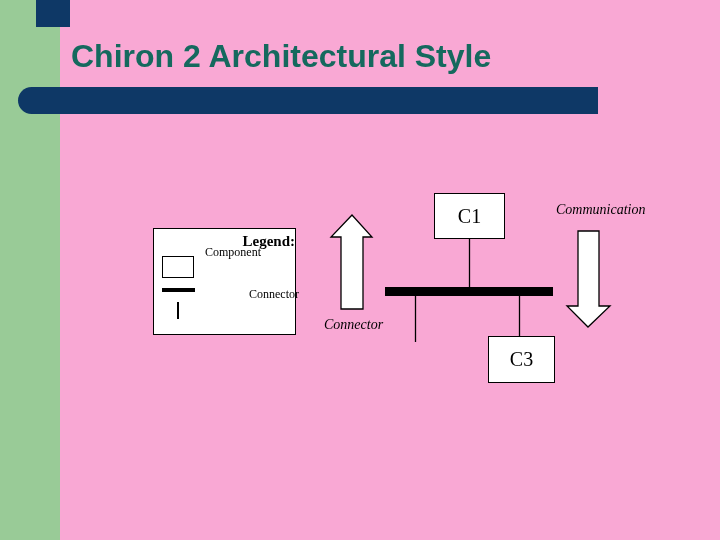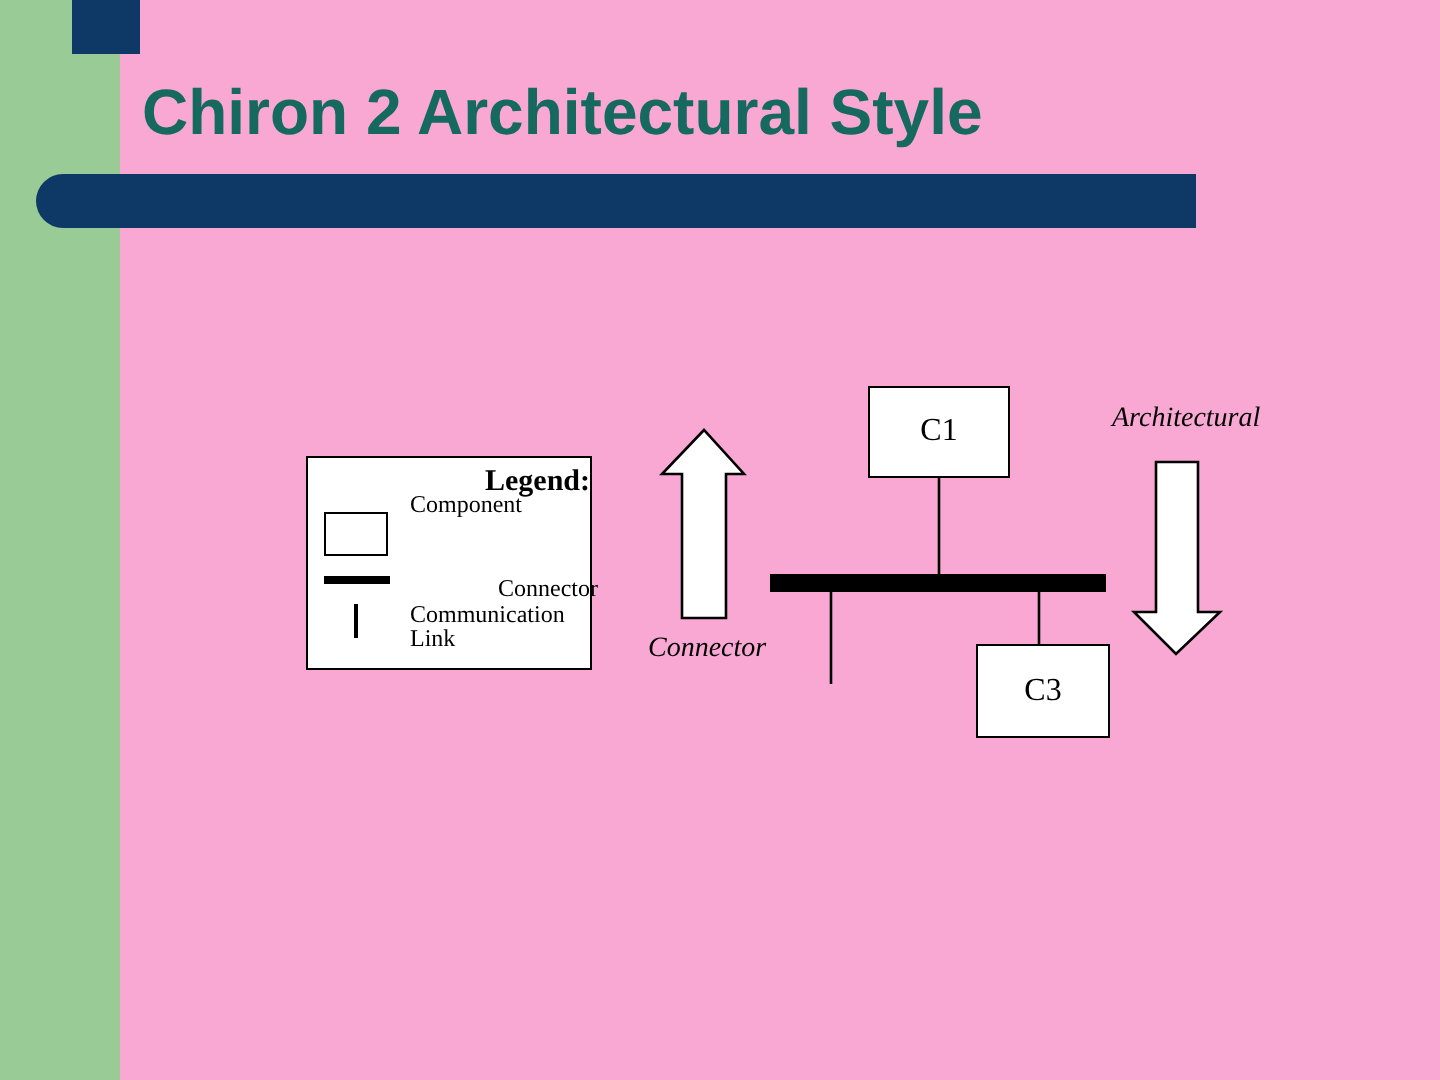--- a/index.html
+++ b/index.html
@@ -16,25 +16,25 @@
   }
   .title-rule{
     position:absolute;left:18px;top:87px;width:580px;height:27px;
     background:#0E3866;border-radius:14px 0 0 14px;
   }
   .diagram-svg{position:absolute;left:0;top:0;width:720px;height:540px;}
 
   .comp-box{
     position:absolute;border:1.5px solid #000;background:#fff;
     display:flex;align-items:center;justify-content:center;
-    font-size:16px;color:#000;
+    font-size:20px;color:#000;
   }
   .c1{left:434px;top:193px;width:69px;height:44px;}
   .c2{left:385px;top:342px;width:65px;height:46px;}
-  .c3{left:488px;top:322px;width:65px;height:45px;text-align:right;}
+  .c3{left:488px;top:336px;width:65px;height:45px;text-align:right;}
 
   .legend{
     position:absolute;left:153px;top:228px;width:143px;height:107px;
     border:1.5px solid #000;background:#fff;box-sizing:border-box;
   }
   .legend-title{
     position:absolute;left:0;top:4px;width:100%;text-align:right;
     font-weight:bold;font-size:15px;color:#000;
   }
   .legend-label{
@@ -79,28 +79,27 @@
   </svg>
 
   <div class="comp-box c1">
     <span>C1</span>
   </div>
   <div class="comp-box c3">
     <span>C3</span>
   </div>
 
   <div class="flow-label requests-label">Connector</div>
-  <div class="flow-label notifications-label">Architectural</div>
+  <div class="flow-label notifications-label">Communication</div>
 
   <div class="legend">
     <div class="legend-title">Legend:</div>
 
     <span class="sw-box"></span>
     <span class="legend-label lbl-component">Component</span>
 
     <span class="sw-line"></span>
     <span class="legend-label lbl-connector">Connector</span>
 
     <span class="sw-vline"></span>
-    <span class="legend-label lbl-commlink">Communication Link</span>
   </div>
 
 </div>
 
 </body></html>

